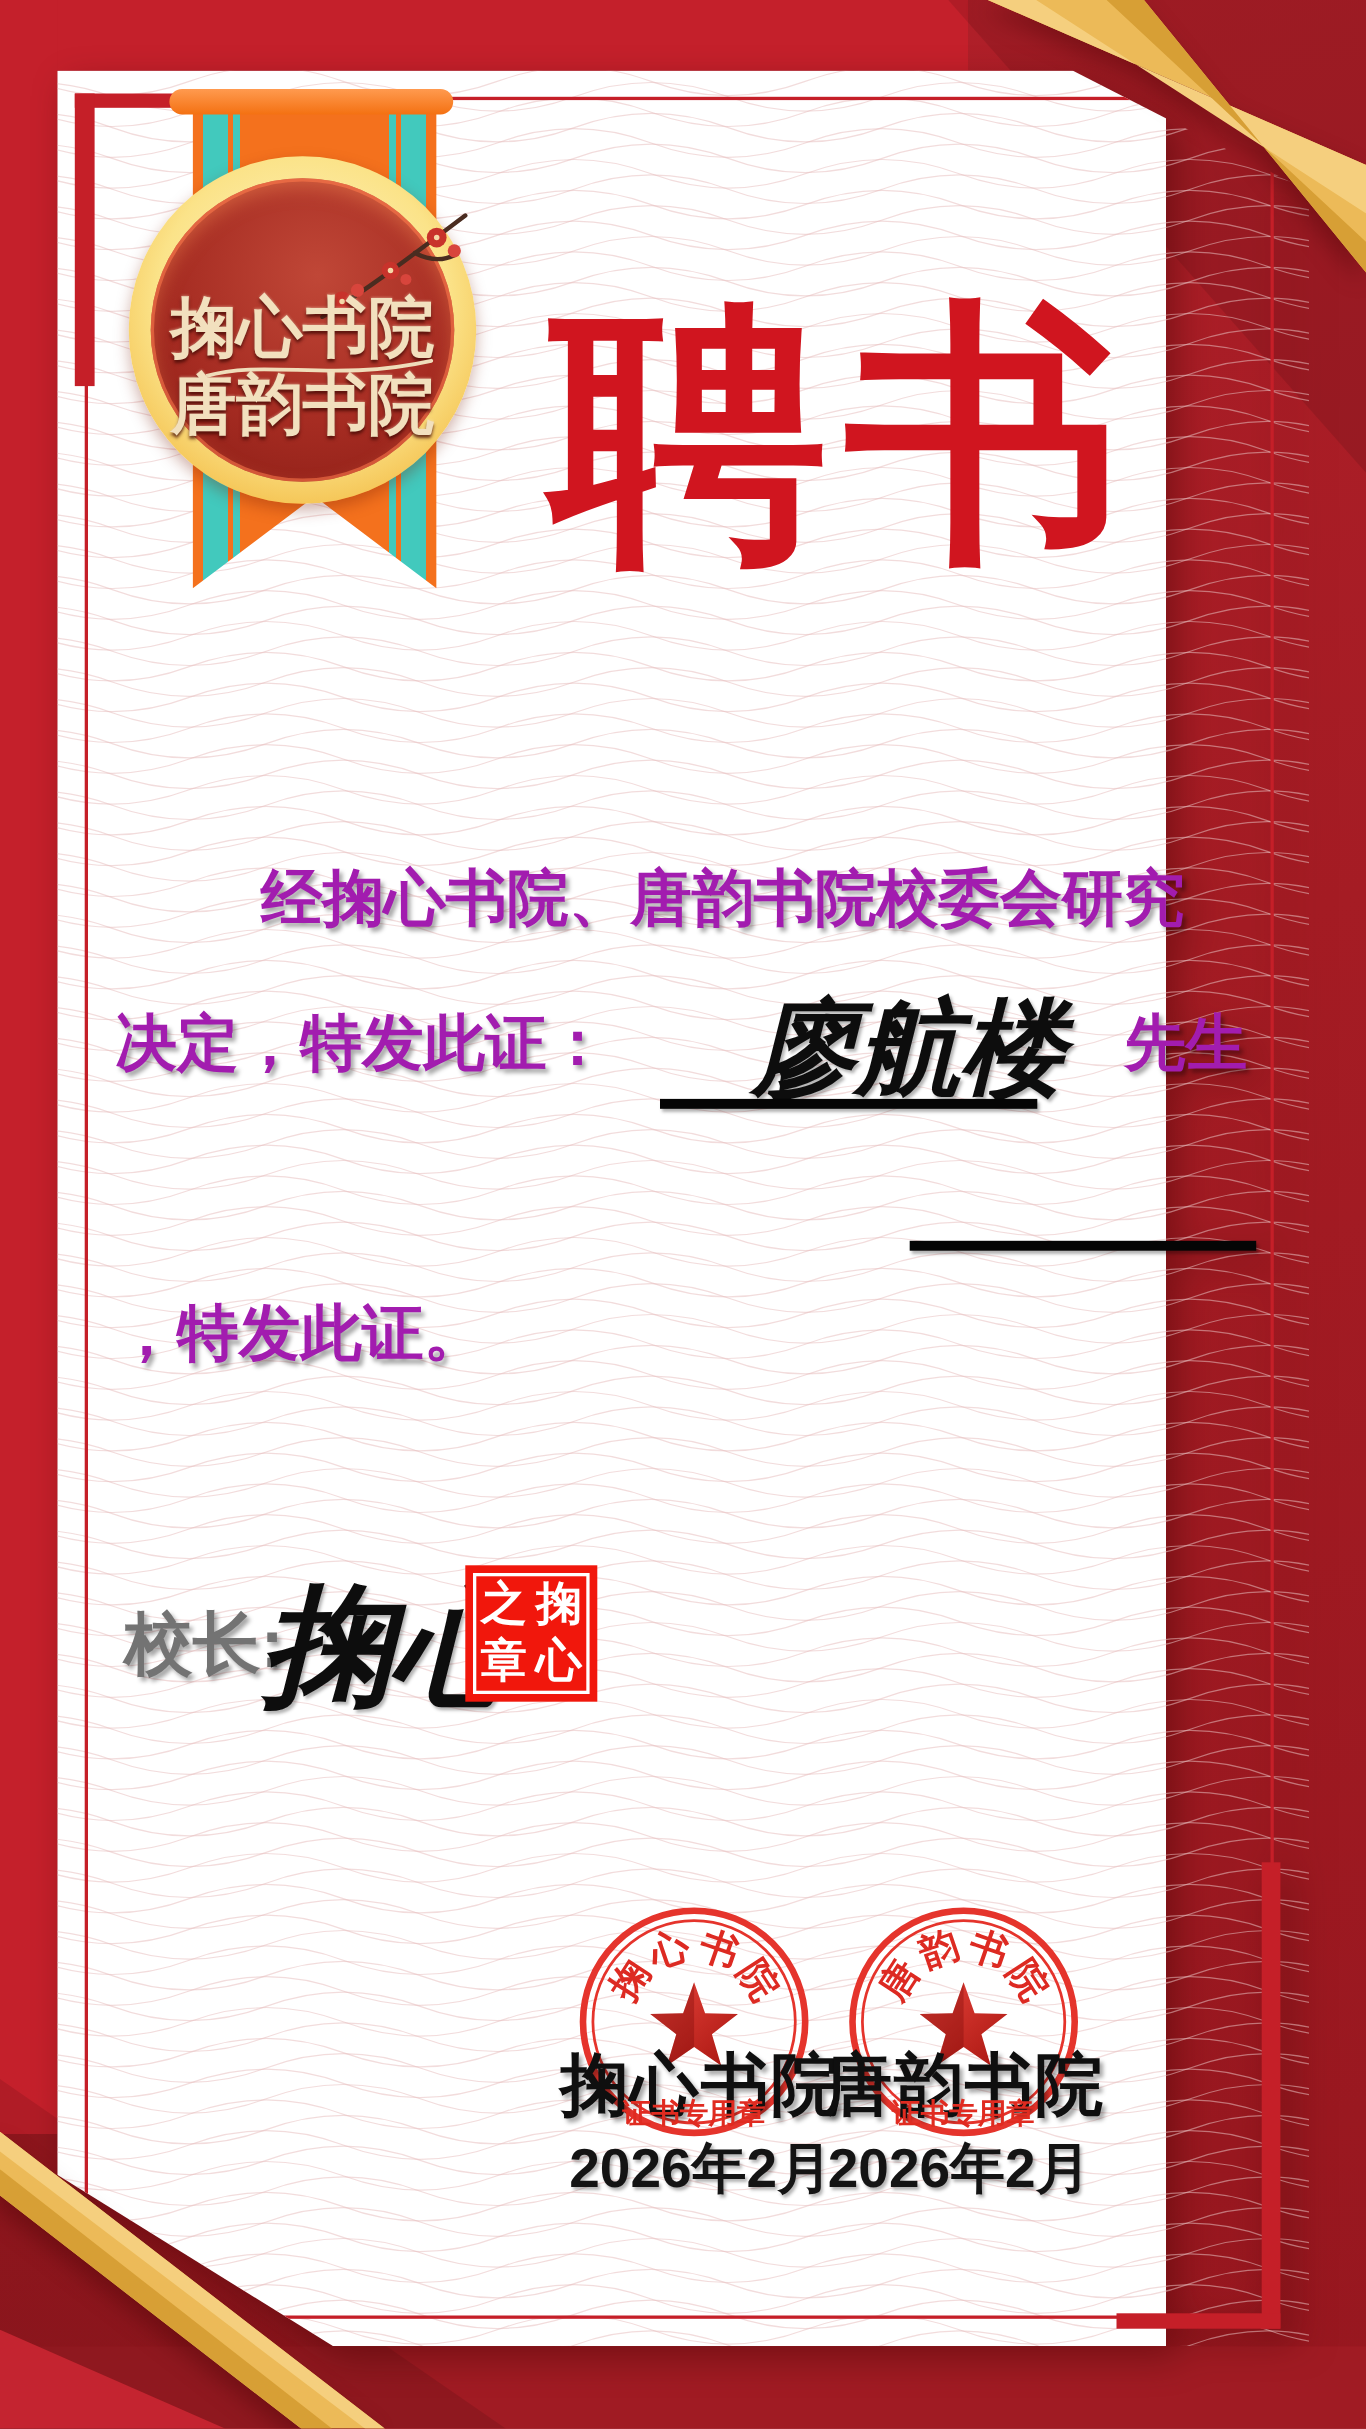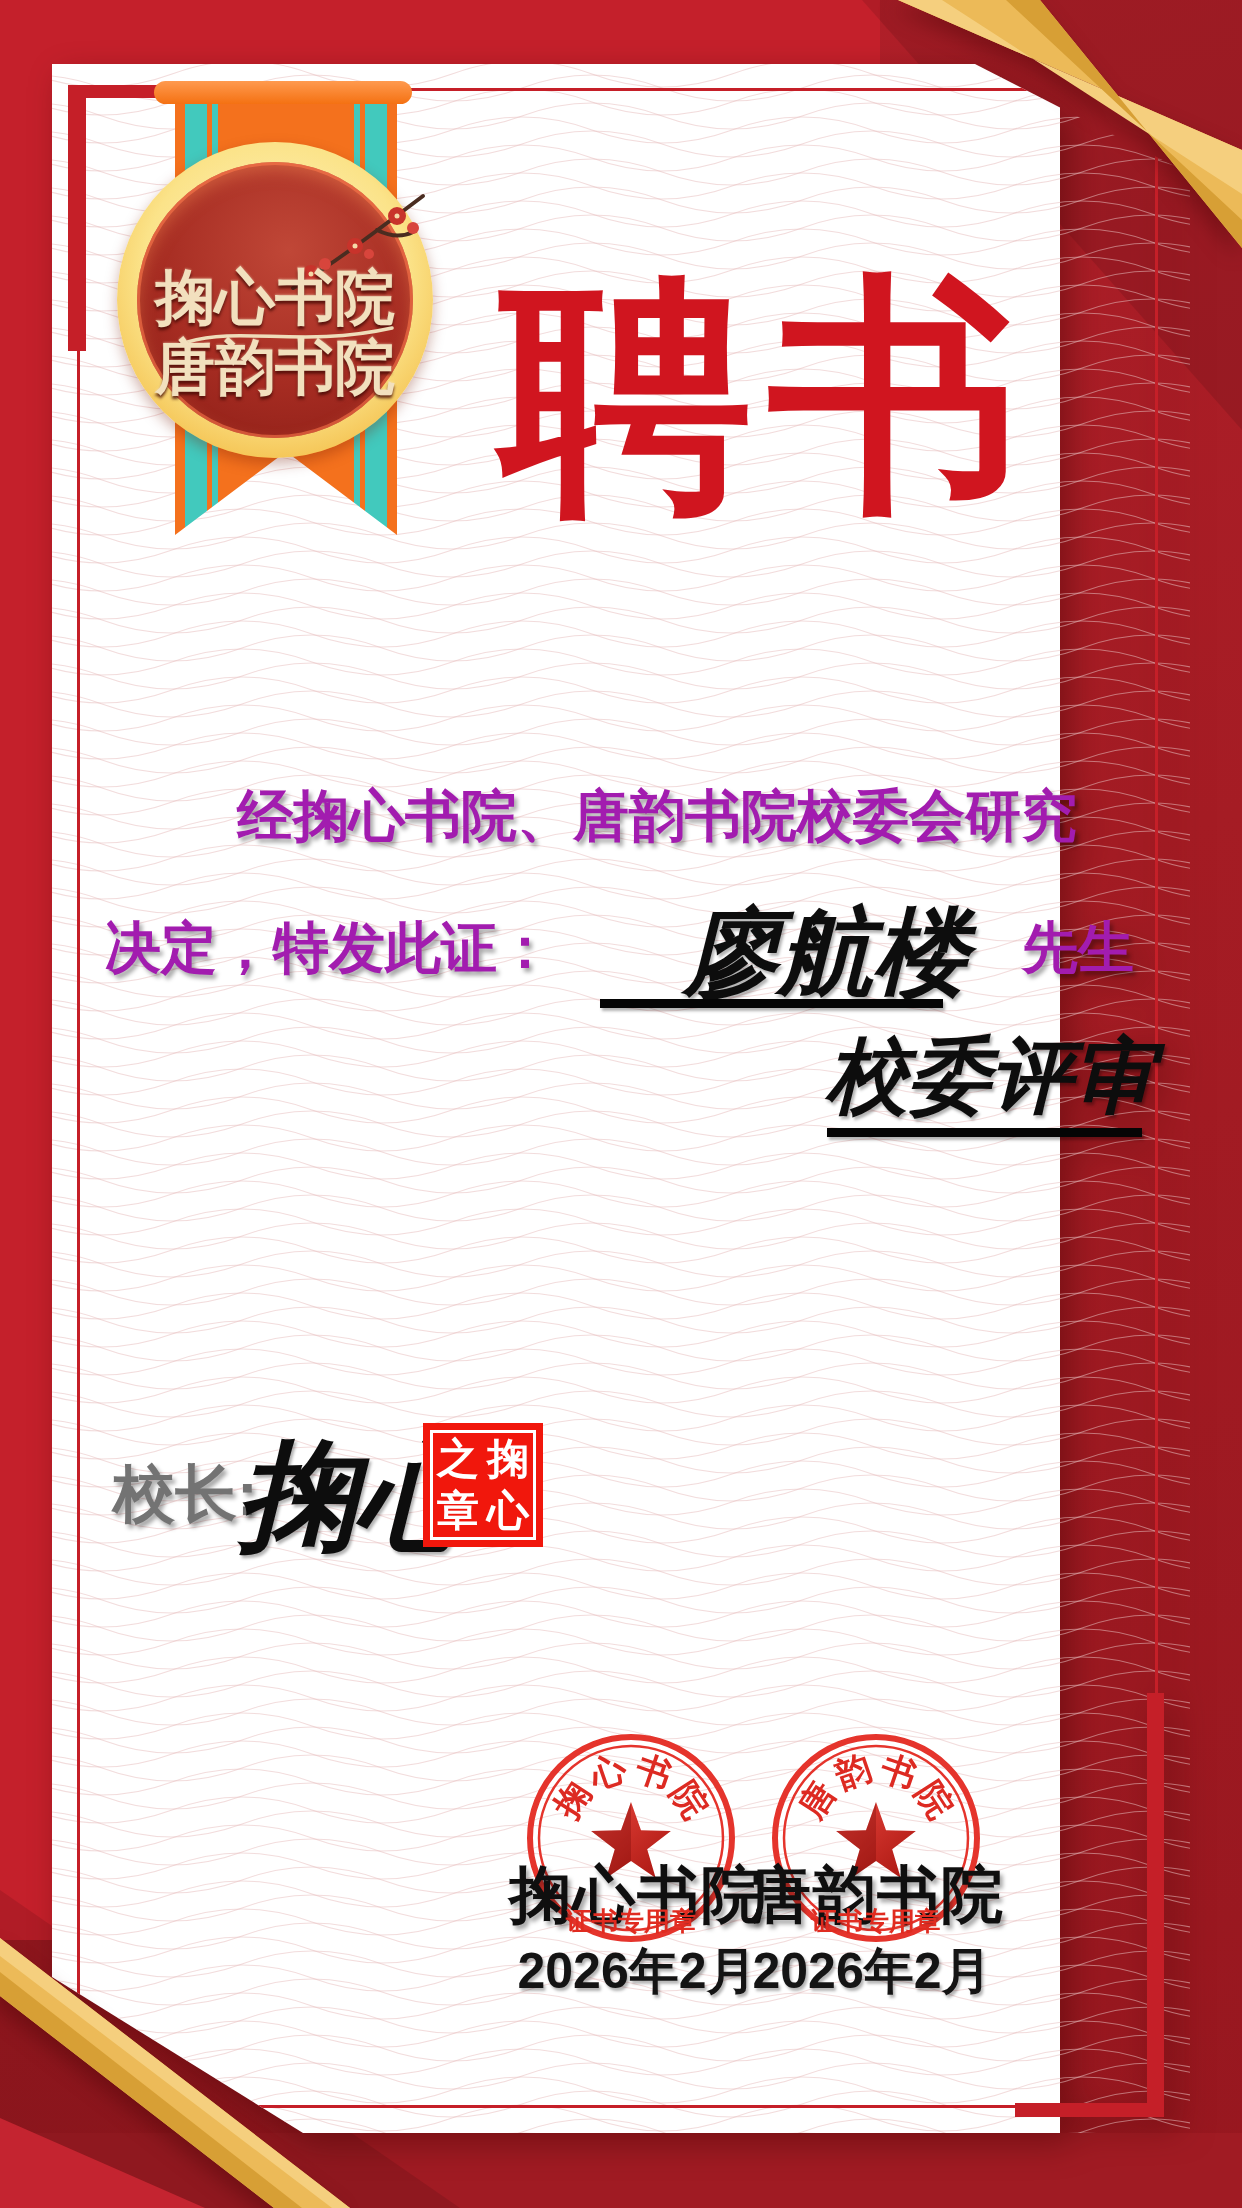--- a/index.html
+++ b/index.html
@@ -296,22 +296,22 @@
     </div>
   </div>
 
   <div class="abs cert-title">聘书</div>
 
   <div class="abs body-line l1">经掬心书院、唐韵书院校委会研究</div>
   <div class="abs body-line l2">决定，特发此证：</div>
   <div class="abs script name1">廖航楼</div>
   <div class="abs uline uline1"></div>
   <div class="abs body-line l2-suffix">先生</div>
-  <div class="abs script name2">校委评审</div>
   <div class="abs uline uline2"></div>
+  <div class="abs body-line l4">，特发此证。</div>
 
   <div class="abs sig-label">校长:</div>
   <div class="abs script sig-name">掬心</div>
   <div class="abs sig-seal">
     <div class="sig-seal-inner">
       <span>之</span>
       <span>掬</span>
       <span>章</span>
       <span>心</span>
     </div>

